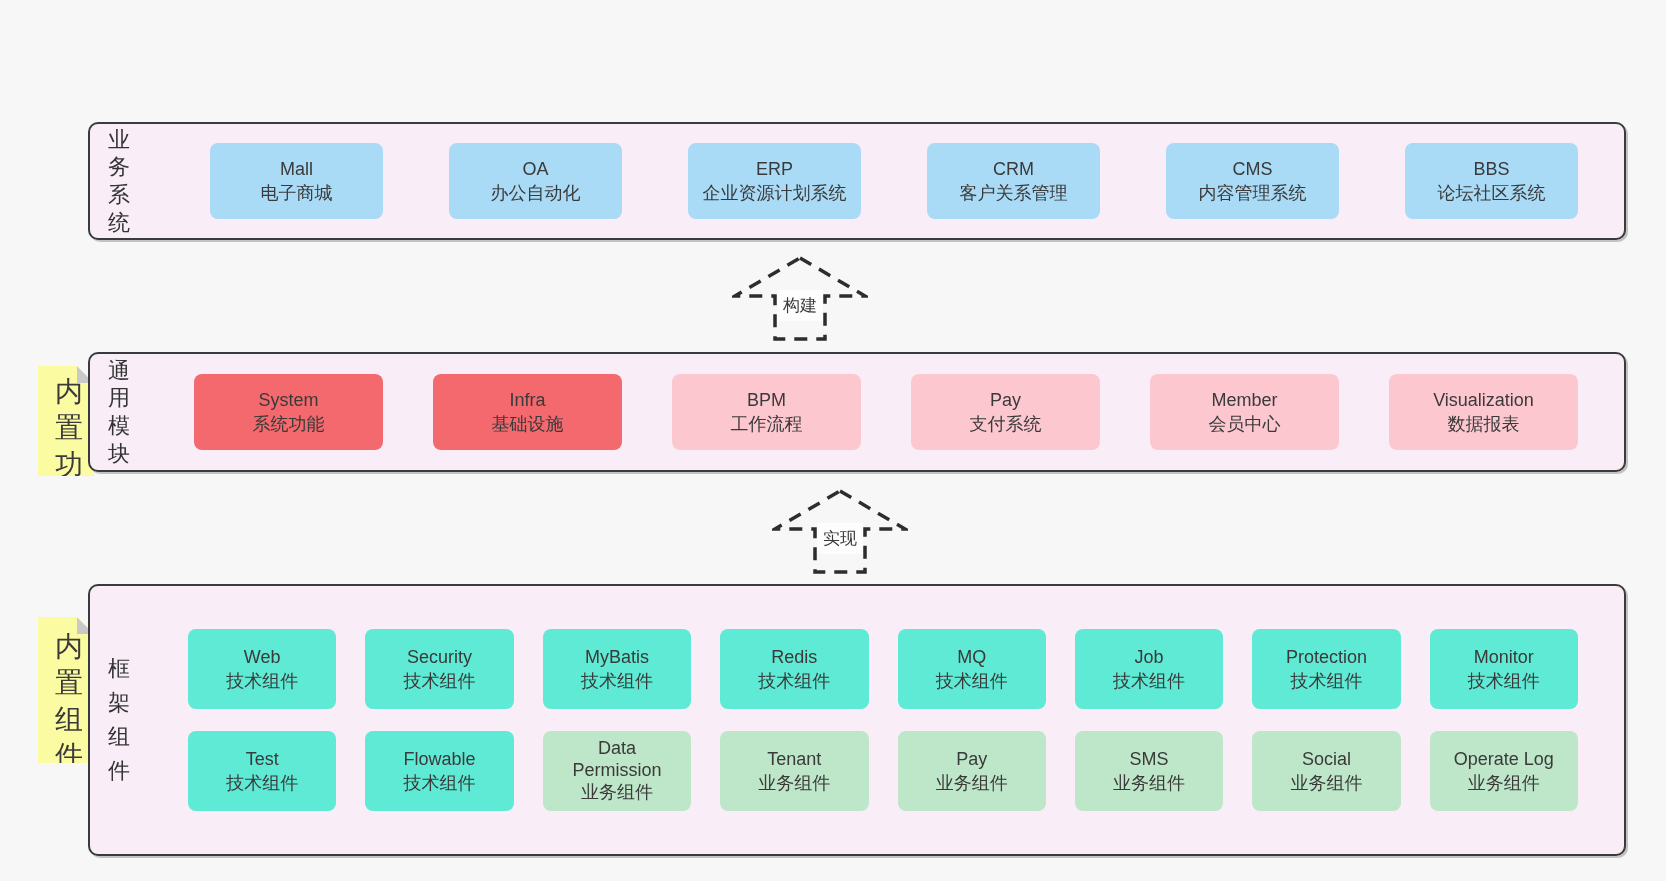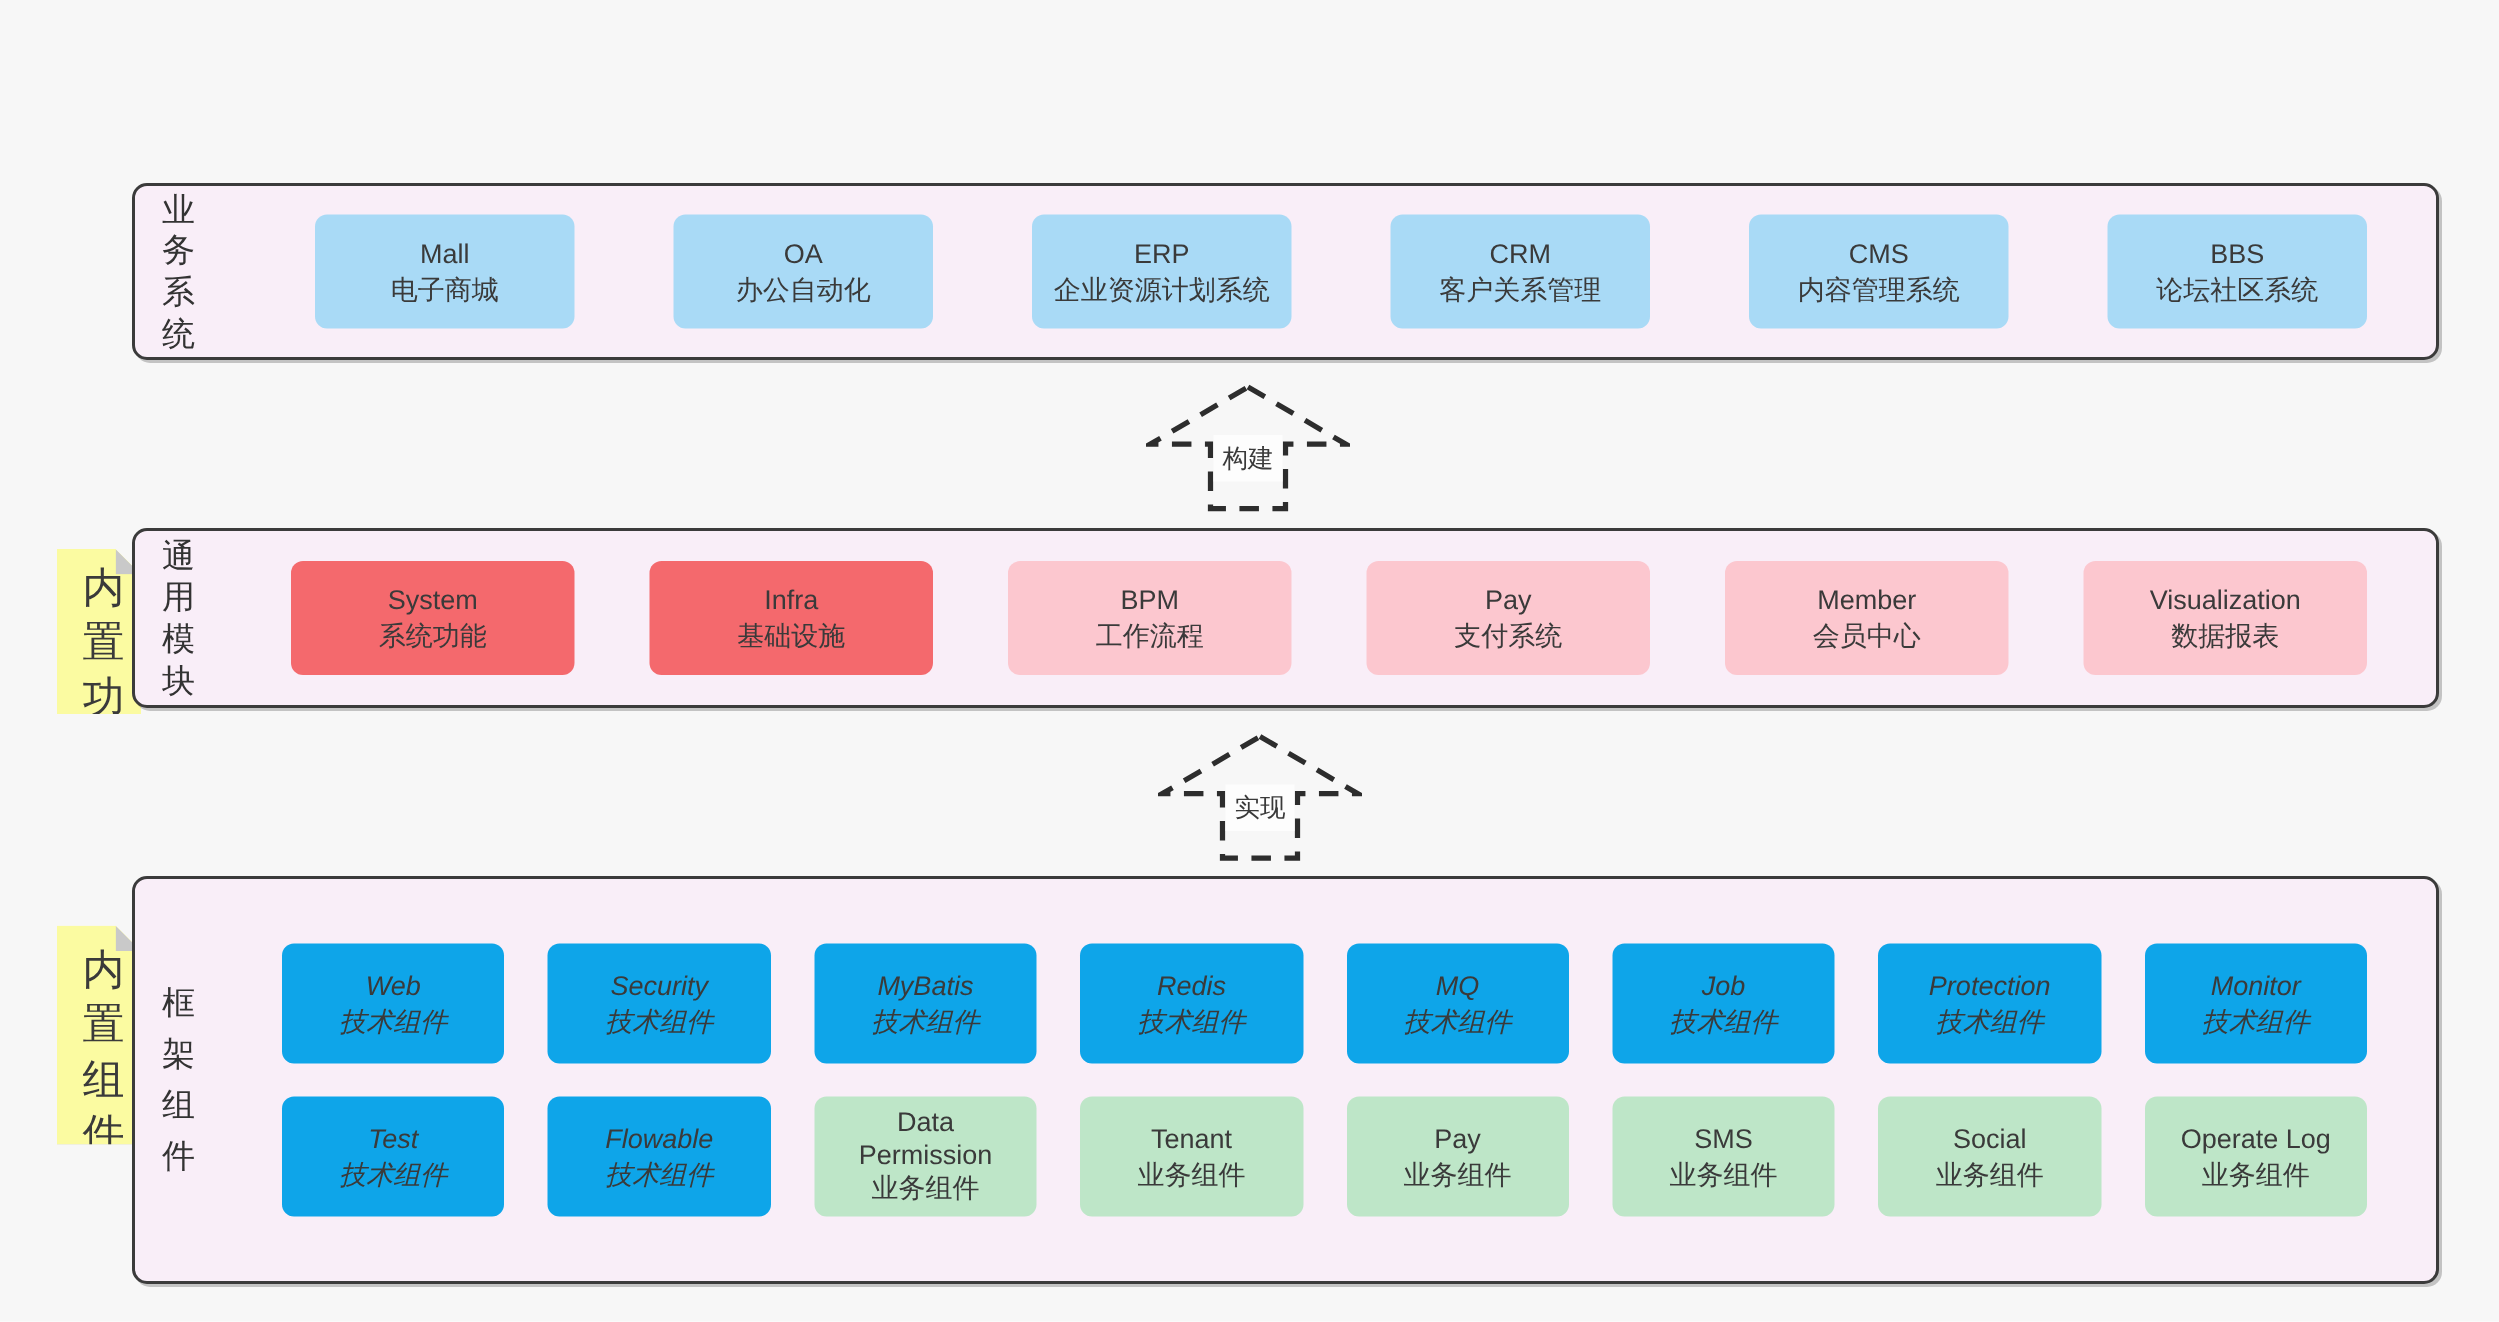--- a/index.html
+++ b/index.html
@@ -22,40 +22,40 @@
   .grid{flex:1;display:flex;flex-direction:column;gap:22px;padding:0 46px 0 40px;}
   .grid .row{display:flex;gap:29px;}
 
   .box{flex:1;height:76px;border-radius:8px;display:flex;flex-direction:column;
     justify-content:center;align-items:center;text-align:center;
     color:#3a3a3a;font-size:18px;line-height:1.35;padding:2px 6px;box-sizing:border-box;}
   .grid .box{height:80px;}
   .box.blue{background:#a9daf6;margin-left:16px;}
   .box.red{background:#f4696d;}
   .box.pink{background:#fcc7cf;}
-  .box.gdark{background:#0ea5e9;font-style:italic;}
+  .box.gdark{background:#5eead4;}
   .box.glight{background:#bee6c8;}
   .box-title.narrow{max-width:100px;line-height:1.22;}
   .box .t3{line-height:1.22;}
 
   
   .note{position:absolute;left:38px;width:56px;background:#fbfba1;z-index:1;
     clip-path:polygon(0 0,calc(100% - 17px) 0,100% 17px,100% 100%,0 100%);
     box-shadow:0 2px 0 rgba(150,150,60,.35);}
   .note-1{top:366px;height:110px;}
   .note-2{top:617px;height:146px;}
   .note .fold{position:absolute;top:0;right:0;width:17px;height:17px;background:#c9c9c9;
     clip-path:polygon(0 0,100% 100%,0 100%);}
   .note-label{width:22px;margin:8px auto 0;font-size:28px;line-height:1.3;color:#3a3a3a;
     text-align:center;word-break:break-all;}
   .note-2 .note-label{margin-top:12px;}
 
   
   .arrow{position:absolute;width:136px;height:88px;z-index:2;}
-  .arrow-1{left:764px;top:254px;}
+  .arrow-1{left:732px;top:254px;}
   .arrow-2{left:772px;top:487px;}
   .arrow svg{display:block;width:100%;height:100%;}
   .arrow polygon{fill:none;stroke:#2d2d2d;stroke-width:3.5;stroke-dasharray:13 9;}
   .arrow-label{position:absolute;left:50%;top:36px;transform:translateX(-50%);
     background:#fdfdfd;padding:4px 6px;font-size:17px;color:#3a3a3a;white-space:nowrap;}
 </style>
 </head>
 <body>
 
 <div class="canvas">

